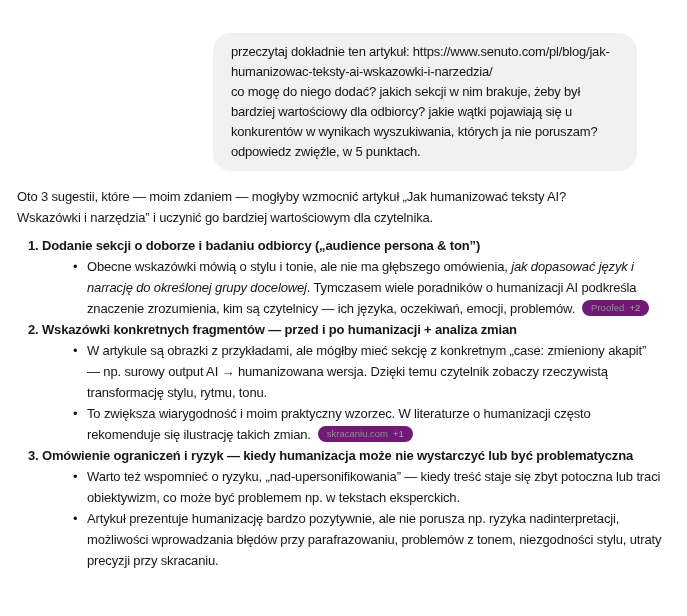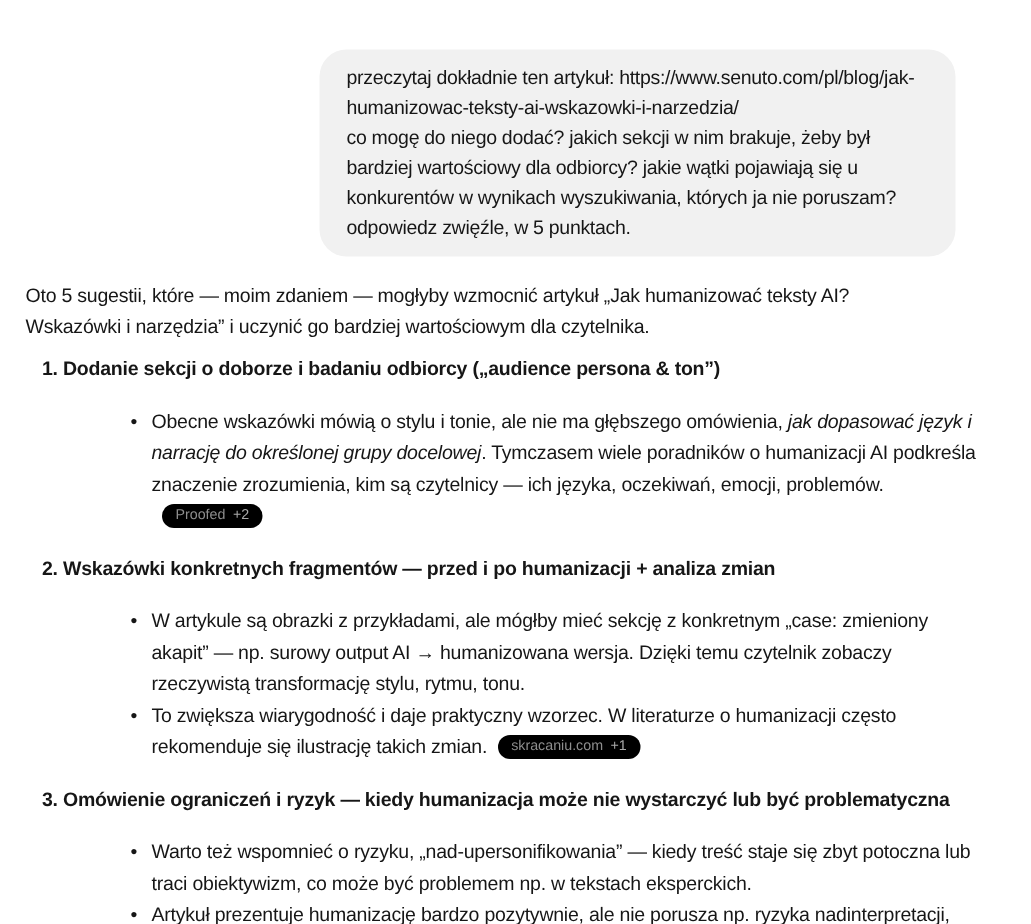--- a/index.html
+++ b/index.html
@@ -19,66 +19,66 @@
   .answer {
     position:absolute; left:17px; top:186px; width:652px;
     font-size:13px; line-height:21px; letter-spacing:-0.15px; color:#161616;
   }
   .intro { margin:0; max-width:602px; }
   ol.suggestions { list-style:none; margin:7px 0 0 0; padding:0; }
   li.suggestion-item { margin:0; padding:0; }
   .item-head { display:flex; font-weight:bold; }
   .item-num { flex:0 0 25px; box-sizing:border-box; padding-left:11px; }
   .item-title { flex:1 1 auto; }
-  ul.bullets { list-style:none; margin:14px; padding:0; }
+  ul.bullets { list-style:none; margin:0; padding:0; }
   li.bullet { position:relative; padding-left:70px; max-width:645px; box-sizing:border-box; }
   li.bullet::before {
     content:"\2022"; position:absolute; left:56px; top:0;
     font-size:13px; color:#161616;
   }
   .seg-italic { font-style:italic; }
   .citation-pill {
     display:inline-flex; align-items:center; gap:5px;
-    background:#000000; border-radius:9px; padding:3px 9px;
+    background:#701a75; border-radius:9px; padding:3px 9px;
     font-size:9.5px; line-height:1; letter-spacing:0; color:#8e8e8e;
     margin-left:7px; vertical-align:2px; white-space:nowrap; cursor:pointer;
   }
   .citation-count { color:#a8a8a8; }
 </style>
 </head>
 <body>
 
 <div class="canvas">
 
   <div class="user-bubble">przeczytaj dokładnie ten artykuł: https://www.senuto.com/pl/blog/jak-humanizowac-teksty-ai-wskazowki-i-narzedzia/
 co mogę do niego dodać? jakich sekcji w nim brakuje, żeby był bardziej wartościowy dla odbiorcy? jakie wątki pojawiają się u konkurentów w wynikach wyszukiwania, których ja nie poruszam? odpowiedz zwięźle, w 5 punktach.</div>
 
   <div class="answer">
-    <p class="intro">Oto 5 sugestii, które — moim zdaniem — mogłyby wzmocnić artykuł „Jak humanizować teksty AI? Wskazówki i narzędzia” i uczynić go bardziej wartościowym dla czytelnika.</p>
+    <p class="intro">Oto 3 sugestii, które — moim zdaniem — mogłyby wzmocnić artykuł „Jak humanizować teksty AI? Wskazówki i narzędzia” i uczynić go bardziej wartościowym dla czytelnika.</p>
     <ol class="suggestions" id="suggestions">
         <li class="suggestion-item">
           <div class="item-head">
             <span class="item-num">1.</span>
             <span class="item-title">Dodanie sekcji o doborze i badaniu odbiorcy („audience persona &amp; ton”)</span>
           </div>
           <ul class="bullets">
             <li class="bullet"><span class="seg">Obecne wskazówki mówią o stylu i tonie, ale nie ma głębszego omówienia, </span><span class="seg-italic">jak dopasować język i narrację do określonej grupy docelowej</span><span class="seg">. Tymczasem wiele poradników o humanizacji AI podkreśla znaczenie zrozumienia, kim są czytelnicy — ich języka, oczekiwań, emocji, problemów.</span><span class="citation-pill">
                 <span class="citation-source">Proofed</span>
                 <span class="citation-count">+2</span>
               </span></li>
           </ul>
         </li>
         <li class="suggestion-item">
           <div class="item-head">
             <span class="item-num">2.</span>
             <span class="item-title">Wskazówki konkretnych fragmentów — przed i po humanizacji + analiza zmian</span>
           </div>
           <ul class="bullets">
             <li class="bullet"><span class="seg">W artykule są obrazki z przykładami, ale mógłby mieć sekcję z konkretnym „case: zmieniony akapit” — np. surowy output AI → humanizowana wersja. Dzięki temu czytelnik zobaczy rzeczywistą transformację stylu, rytmu, tonu.</span></li>
-            <li class="bullet"><span class="seg">To zwiększa wiarygodność i daje praktyczny wzorzec. W literaturze o humanizacji często rekomenduje się ilustrację takich zmian.</span><span class="citation-pill">
+            <li class="bullet"><span class="seg">To zwiększa wiarygodność i moim praktyczny wzorzec. W literaturze o humanizacji często rekomenduje się ilustrację takich zmian.</span><span class="citation-pill">
                 <span class="citation-source">skracaniu.com</span>
                 <span class="citation-count">+1</span>
               </span></li>
           </ul>
         </li>
         <li class="suggestion-item">
           <div class="item-head">
             <span class="item-num">3.</span>
             <span class="item-title">Omówienie ograniczeń i ryzyk — kiedy humanizacja może nie wystarczyć lub być problematyczna</span>
           </div>

